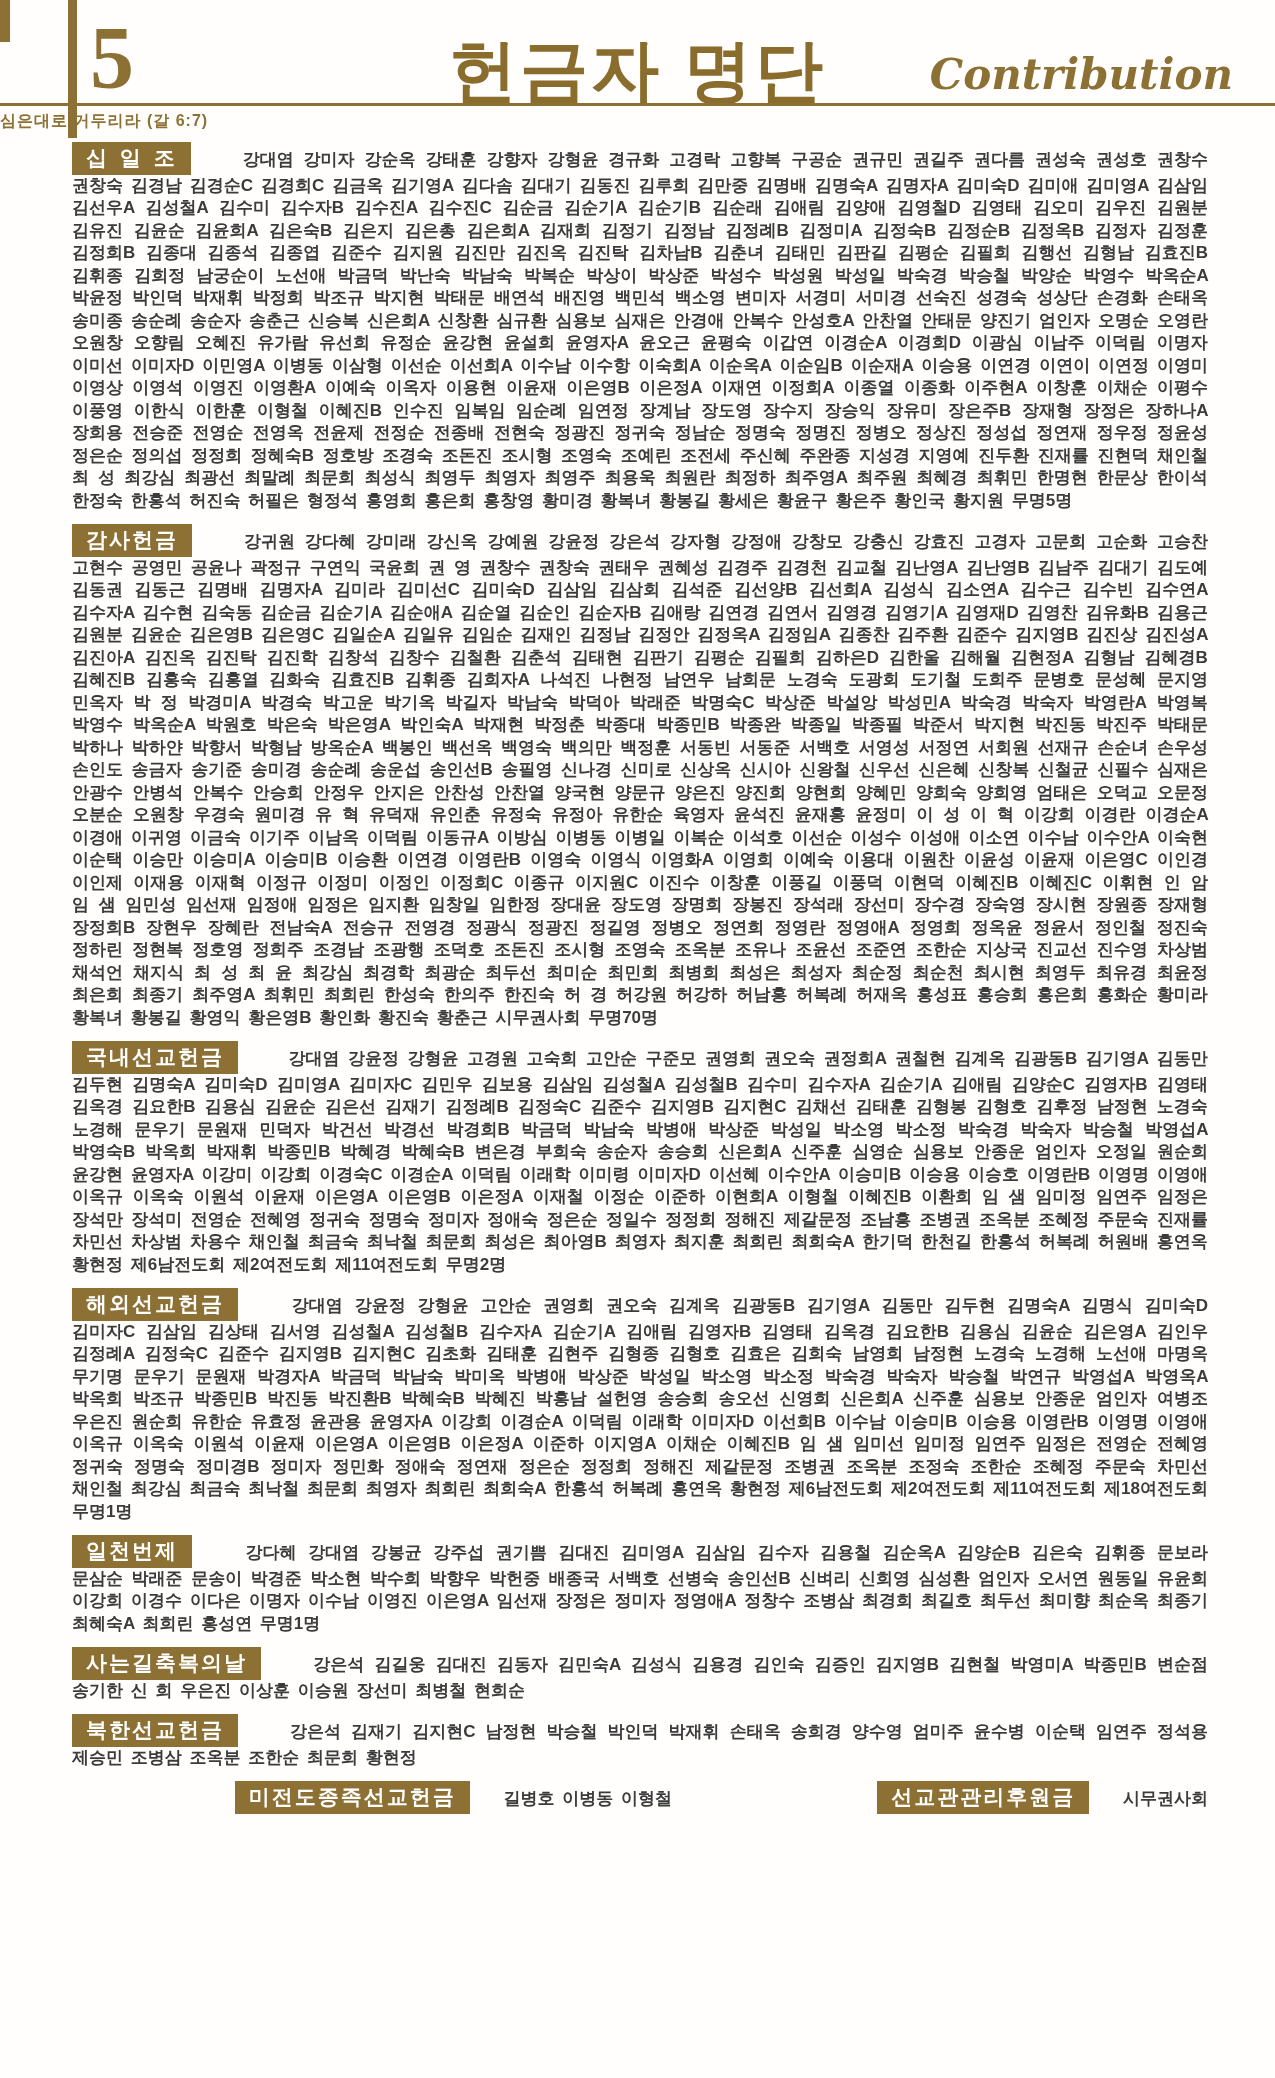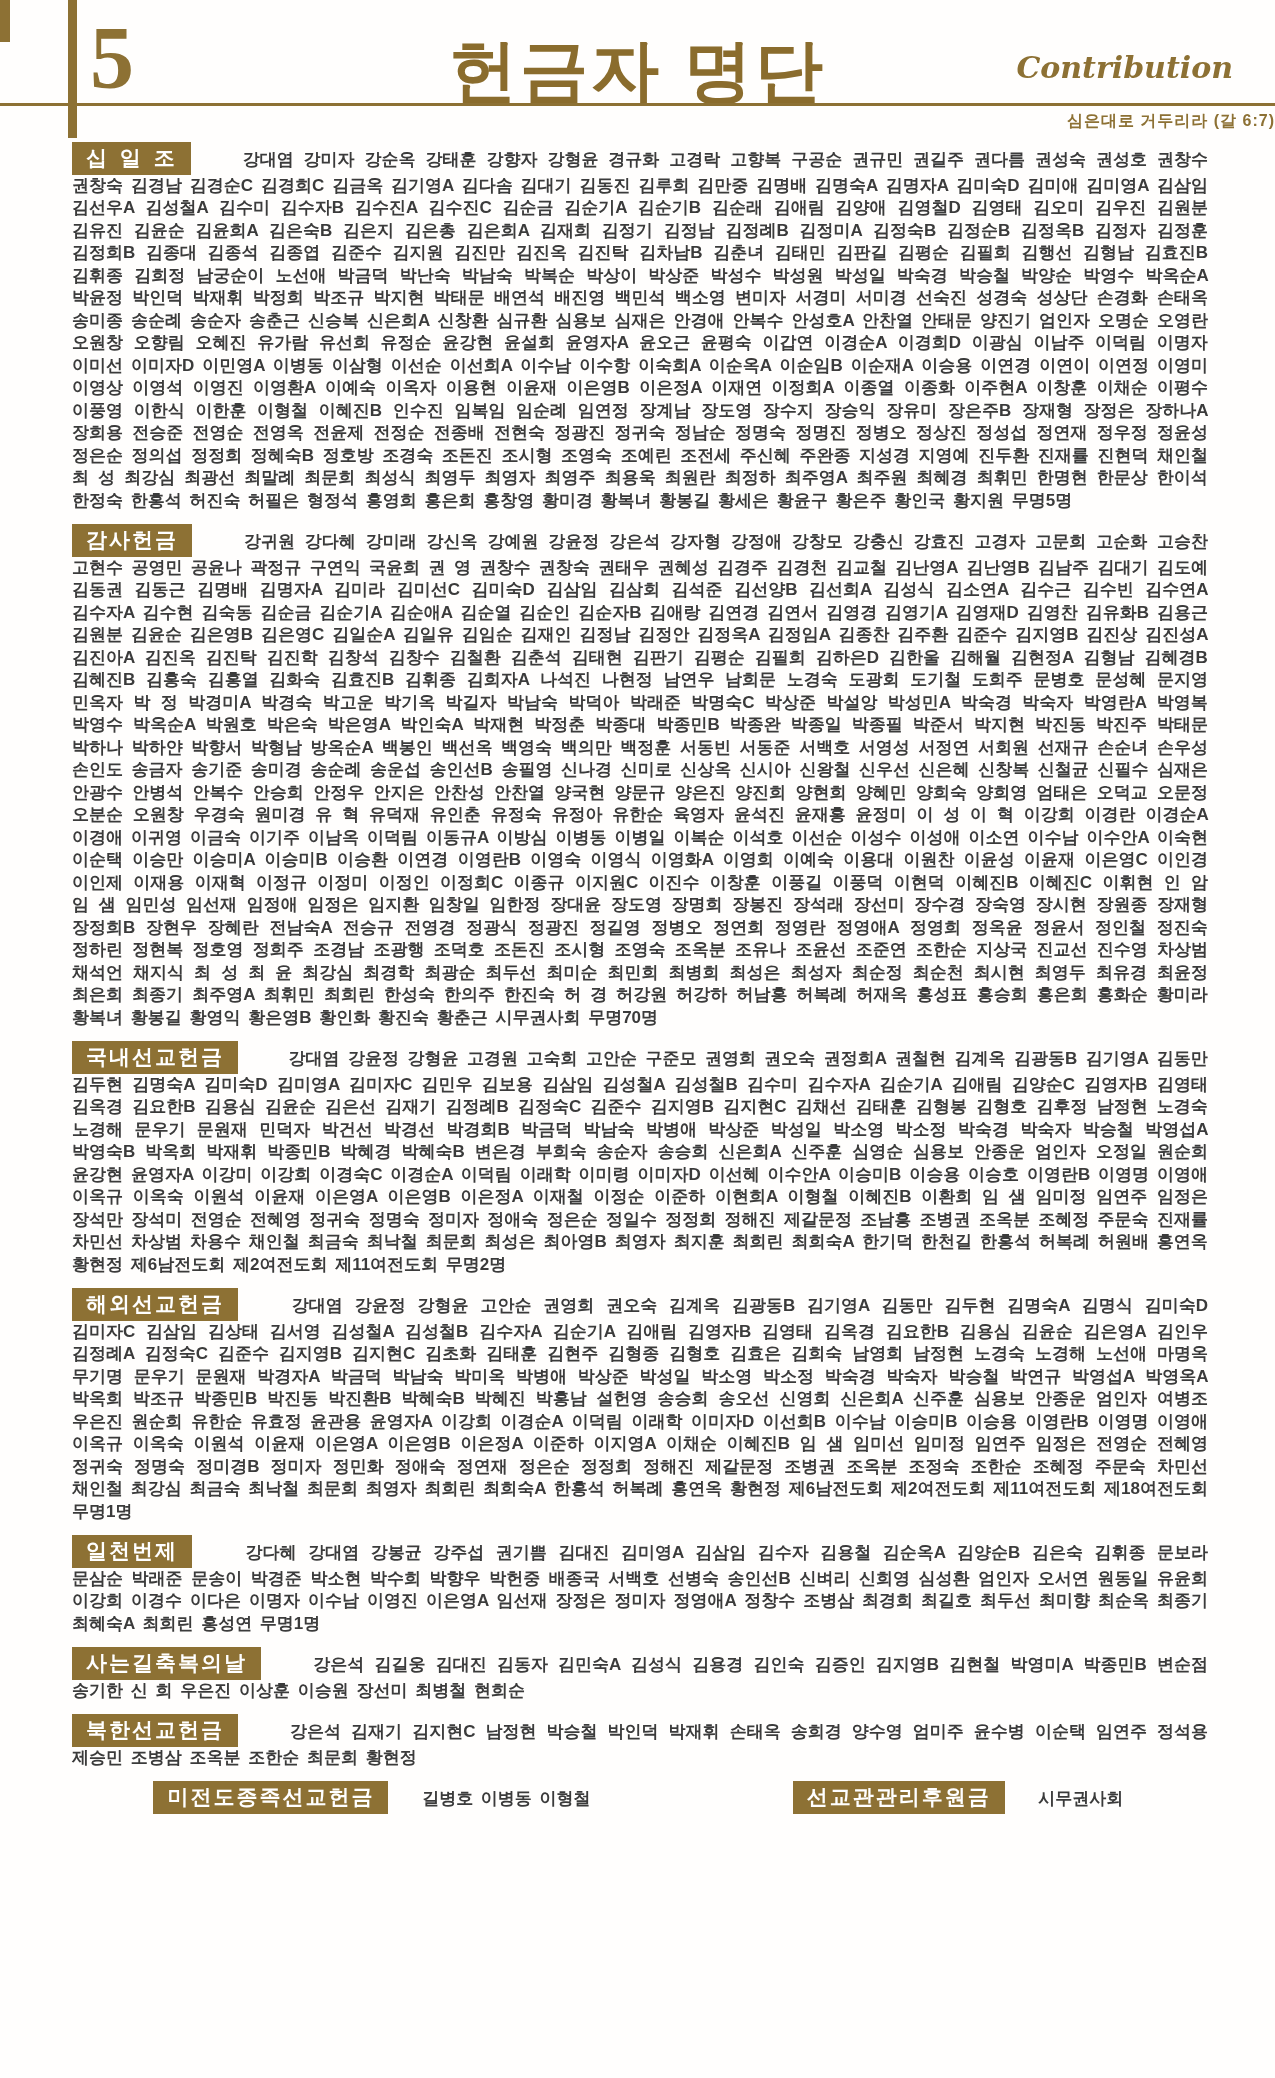--- a/index.html
+++ b/index.html
@@ -20,46 +20,46 @@
     font-family:"Liberation Serif","DejaVu Serif",serif;
     font-size:88px;font-weight:700;color:var(--gold);
   }
   .page-title{
     position:absolute;left:0;right:0;top:26px;margin:0;text-align:center;
     font-size:68px;font-weight:800;letter-spacing:3px;color:var(--title-gold);
   }
   .page-title-en{
     position:absolute;right:42px;top:50px;
     font-family:"DejaVu Serif","Liberation Serif",serif;
-    font-style:italic;font-weight:700;font-size:30px;color:var(--gold);
+    font-style:italic;font-weight:700;font-size:42px;color:var(--gold);
   }
   .rule{position:absolute;left:0;top:103px;width:1275px;height:3px;background:var(--gold);}
   .subtitle{
-    position:absolute;left:0;right:0;top:111px;text-align:right;
+    position:absolute;left:0;right:0;top:111px;text-align:left;
     font-size:16px;font-weight:700;color:var(--gold);letter-spacing:1px;
   }
   .content{position:absolute;left:72px;top:142px;width:1136px;}
   section.offering{margin:0 0 6px 0;}
   p.names{
     margin:0 0 12px 0;text-align:justify;
     font-size:17px;font-weight:700;color:var(--text);
     line-height:22.5px;word-spacing:3px;
   }
   .label{
     display:inline-block;background:var(--gold);color:#ffffff;
     font-size:21px;font-weight:700;letter-spacing:2px;
     padding:5px 14px;margin-right:42px;
   }
   .name{white-space:nowrap;}
   .footer-grid{
     display:grid;grid-template-columns:600px 1fr;
     column-gap:36px;row-gap:20px;margin-top:10px;
   }
   .footer-grid .label{margin-right:26px;}
-  .footer-grid p.names{text-align:center;margin:0;}
+  .footer-grid p.names{text-align:right;margin:0;}
 </style>
 </head>
 <body>
 
 <div class="page">
   <div class="corner-mark"></div>
   <div class="leftbar"></div>
   <div class="page-num">5</div>
   <h1 class="page-title">헌금자 명단</h1>
   <div class="page-title-en">Contribution</div>

